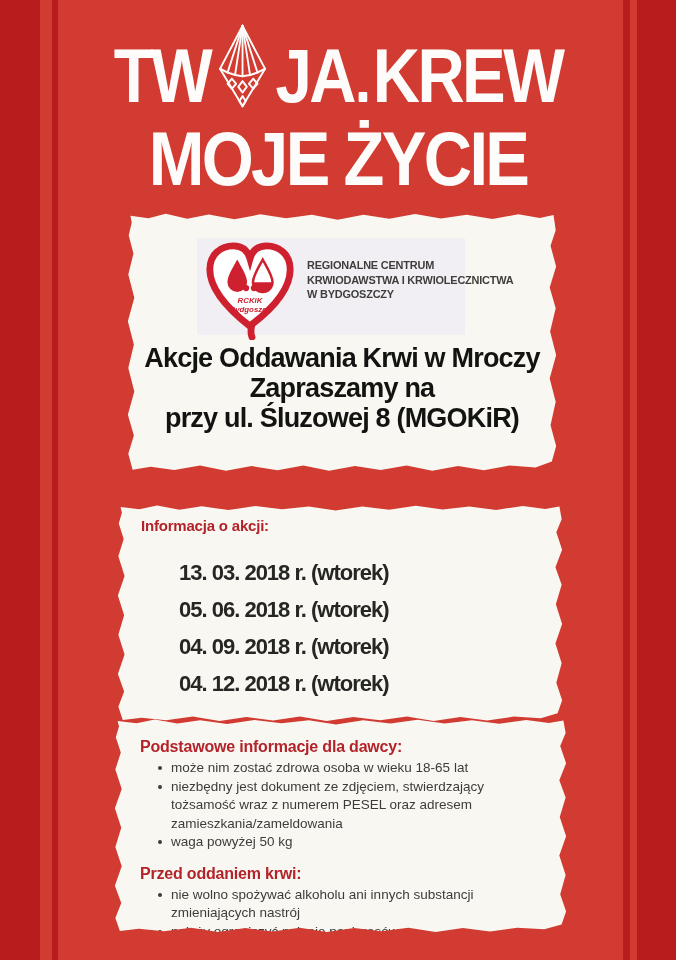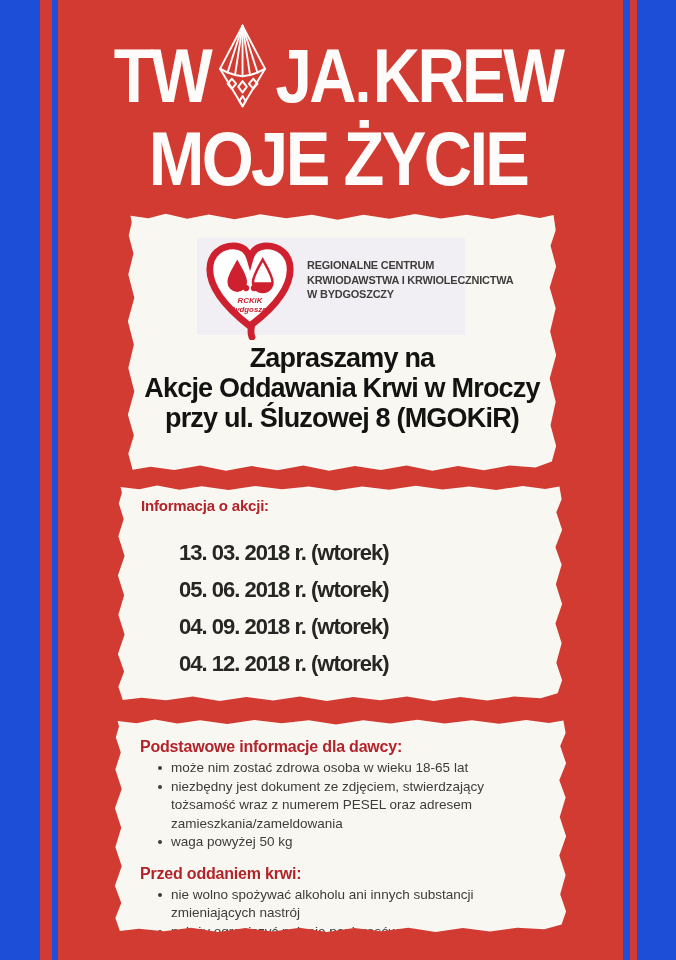--- a/index.html
+++ b/index.html
@@ -1,18 +1,18 @@
 <!DOCTYPE html>
 <html><head>
 <meta charset="utf-8">
 <style>
   html,body{margin:0;padding:0;background:#ffffff;}
   .canvas{
     position:relative;width:676px;height:960px;margin:0 auto;
-    background:#1d4ed8;overflow:hidden;
+    background:#b91c1c;overflow:hidden;
     font-family:"Liberation Sans",sans-serif;
   }
   
   .stripe{position:absolute;top:0;bottom:0;background:#d23b31;}
   .stripe.left{left:40px;width:12px;}
   .stripe.right{left:630px;width:7px;}
   .red-field{position:absolute;top:0;bottom:0;left:58px;width:565px;background:#d23b31;}
 
   
   .title{position:absolute;top:30px;left:0;width:100%;text-align:center;color:#fdfcfa;}
@@ -32,21 +32,21 @@
   .paper{
     position:absolute;background:#f9f7f2;
     filter:drop-shadow(1px 2px 1.5px rgba(70,20,12,.5));
     clip-path:polygon(
       0.8% 1.4%,5% 2.4%,9% 0.7%,14% 2.6%,19% 1%,25% 2.8%,31% 0.9%,37% 2.4%,43% 1.1%,49% 3%,55% 1.1%,61% 2.6%,67% 0.8%,73% 2.5%,79% 1.1%,85% 2.7%,91% 0.9%,96% 2.3%,99.2% 1.2%,
       99.7% 7%,98.5% 13%,99.8% 21%,98.3% 29%,99.7% 37%,98.4% 46%,99.8% 55%,98.3% 64%,99.7% 73%,98.5% 82%,99.8% 90%,98.8% 96%,
       95% 98.3%,89% 97.5%,83% 99.3%,77% 97.7%,71% 99.5%,65% 97.5%,59% 99.2%,53% 97.7%,47% 99.5%,41% 97.5%,35% 99.3%,29% 97.7%,23% 99.5%,17% 97.5%,11% 99.2%,5.5% 98%,1.3% 99.1%,
       0.3% 93%,1.6% 86%,0.2% 78%,1.7% 69%,0.3% 60%,1.6% 51%,0.2% 42%,1.7% 33%,0.3% 24%,1.5% 16%,0.4% 9%,1.1% 4%);
   }
   .box1{left:127px;top:212px;width:430px;height:260px;}
-  .box2{left:117px;top:484px;width:446px;height:218px;}
+  .box2{left:117px;top:504px;width:446px;height:218px;}
   .box3{left:114px;top:718px;width:453px;height:215px;}
 
   
   .logo-strip{position:absolute;left:70px;top:26px;width:268px;height:97px;background:#f1eff4;}
   .heart-svg{position:absolute;left:4px;top:2px;width:98px;height:100px;}
   .org{
     position:absolute;left:110px;top:20px;color:#3d3d3b;
     font-weight:bold;font-size:11.5px;line-height:14.5px;letter-spacing:-0.2px;
     transform:scaleX(0.95);transform-origin:0 0;white-space:nowrap;
   }
@@ -120,22 +120,22 @@
         <text x="50" y="64" text-anchor="middle" font-size="8" font-weight="bold" font-style="italic" fill="#cf2030" font-family="Liberation Sans, sans-serif">RCKiK</text>
         <text x="50" y="73" text-anchor="middle" font-size="8" font-weight="bold" font-style="italic" fill="#cf2030" font-family="Liberation Sans, sans-serif">Bydgoszcz</text>
       </svg>
       <div class="org">
         <div>REGIONALNE CENTRUM</div>
         <div>KRWIODAWSTWA I KRWIOLECZNICTWA</div>
         <div>W BYDGOSZCZY</div>
       </div>
     </div>
     <div class="invite">
+      <div>Akcje Oddawania Krwi w Mroczy</div>
       <div>Zapraszamy na</div>
-      <div>Akcje Oddawania Krwi w Mroczy</div>
       <div>przy ul. Śluzowej 8 (MGOKiR)</div>
     </div>
   </div>
 
   <div class="paper box2">
     <div class="h-red">Informacja o akcji:</div>
     <div class="dates">
       <div>13. 03. 2018 r. (wtorek)</div>
       <div>05. 06. 2018 r. (wtorek)</div>
       <div>04. 09. 2018 r. (wtorek)</div>

